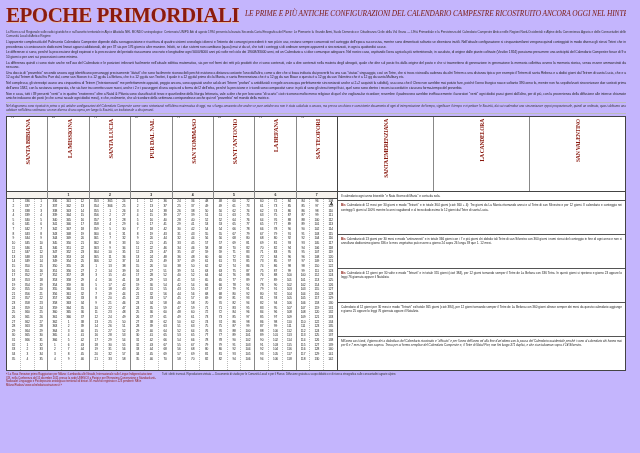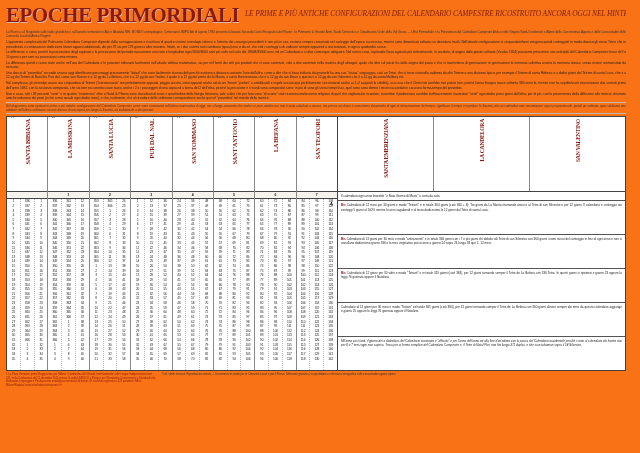--- a/index.html
+++ b/index.html
@@ -6,21 +6,21 @@
   body{
     width:640px;height:453px;
     background:#ffffff;
     font-family:"Liberation Sans", sans-serif;
     color:#111;
     overflow:hidden;
   }
   .page{
     position:relative;
     width:640px;height:453px;
-    background:#f97316;
+    background:#c4b5fd;
     box-sizing:border-box;
     padding:4px 14px 2px 6px;
   }
   
   .header{
     display:flex;align-items:flex-start;gap:6px;
     height:26px;
   }
   .title{
     font-family:"Liberation Serif", serif;

